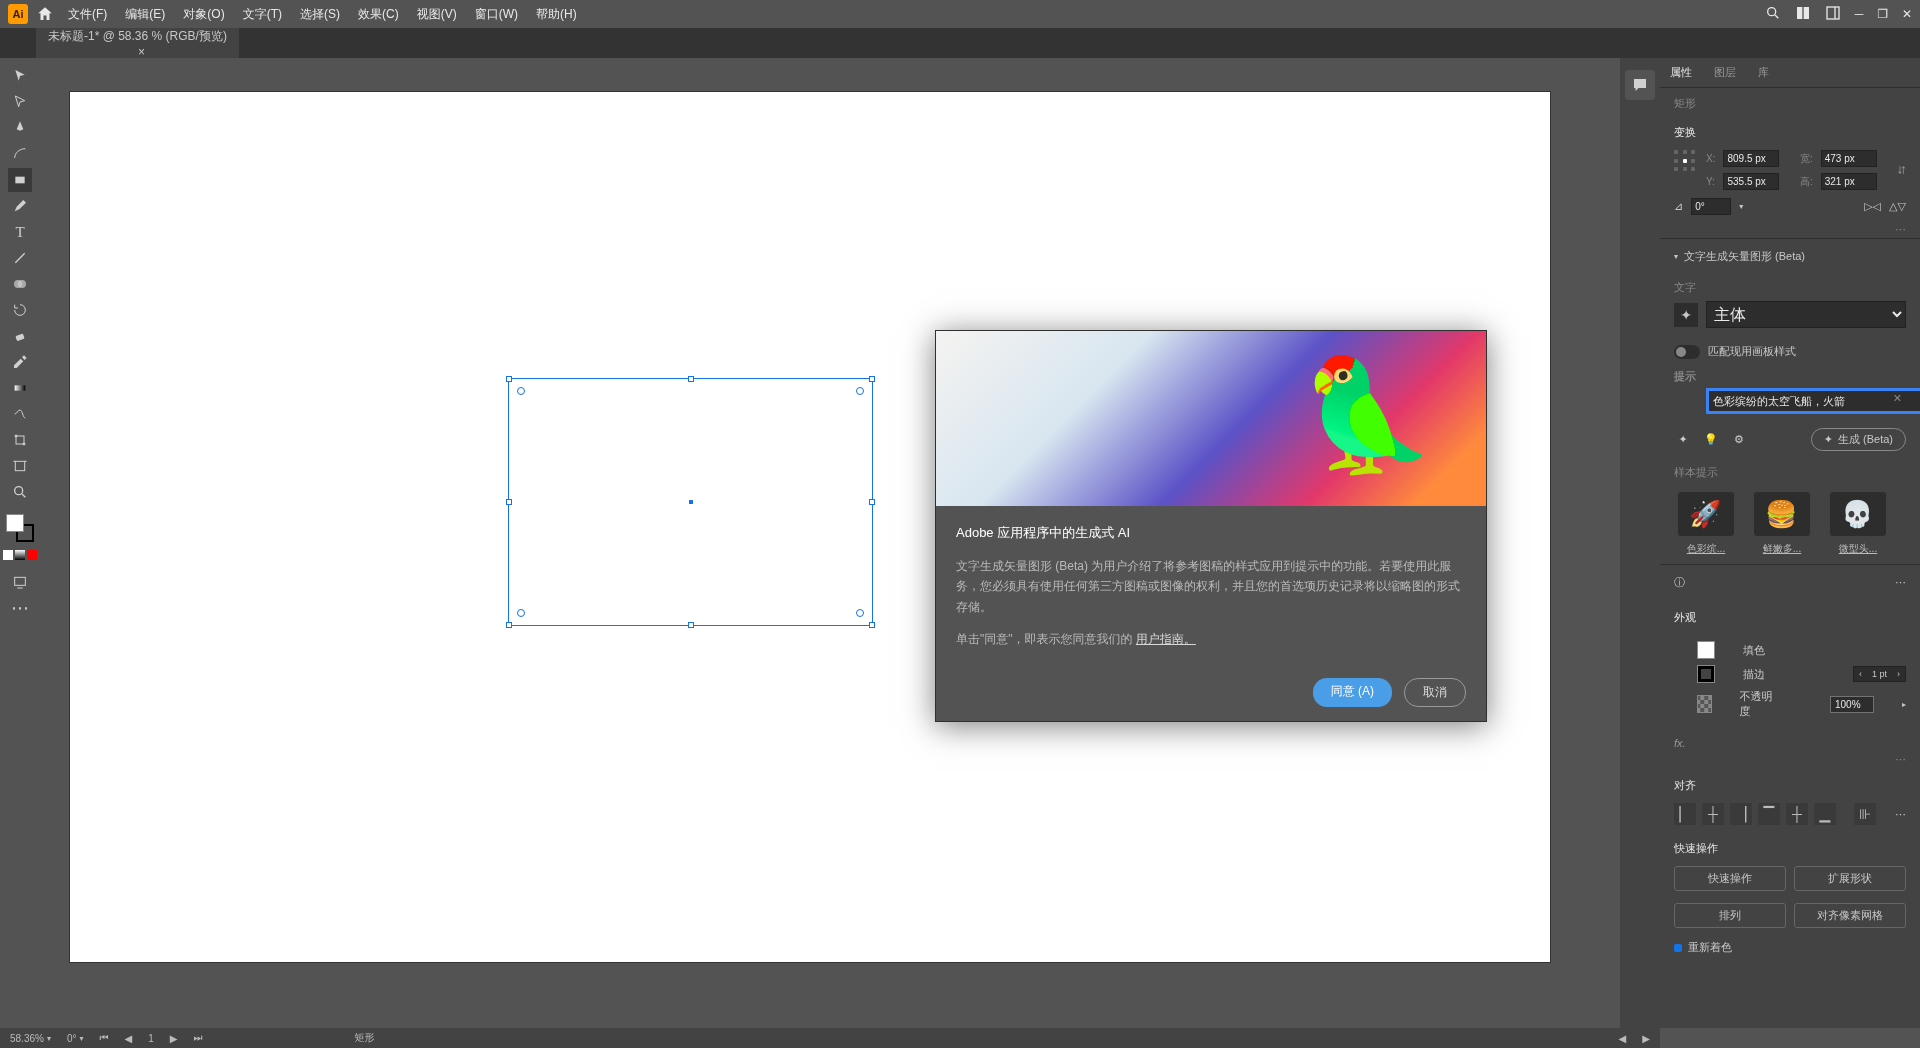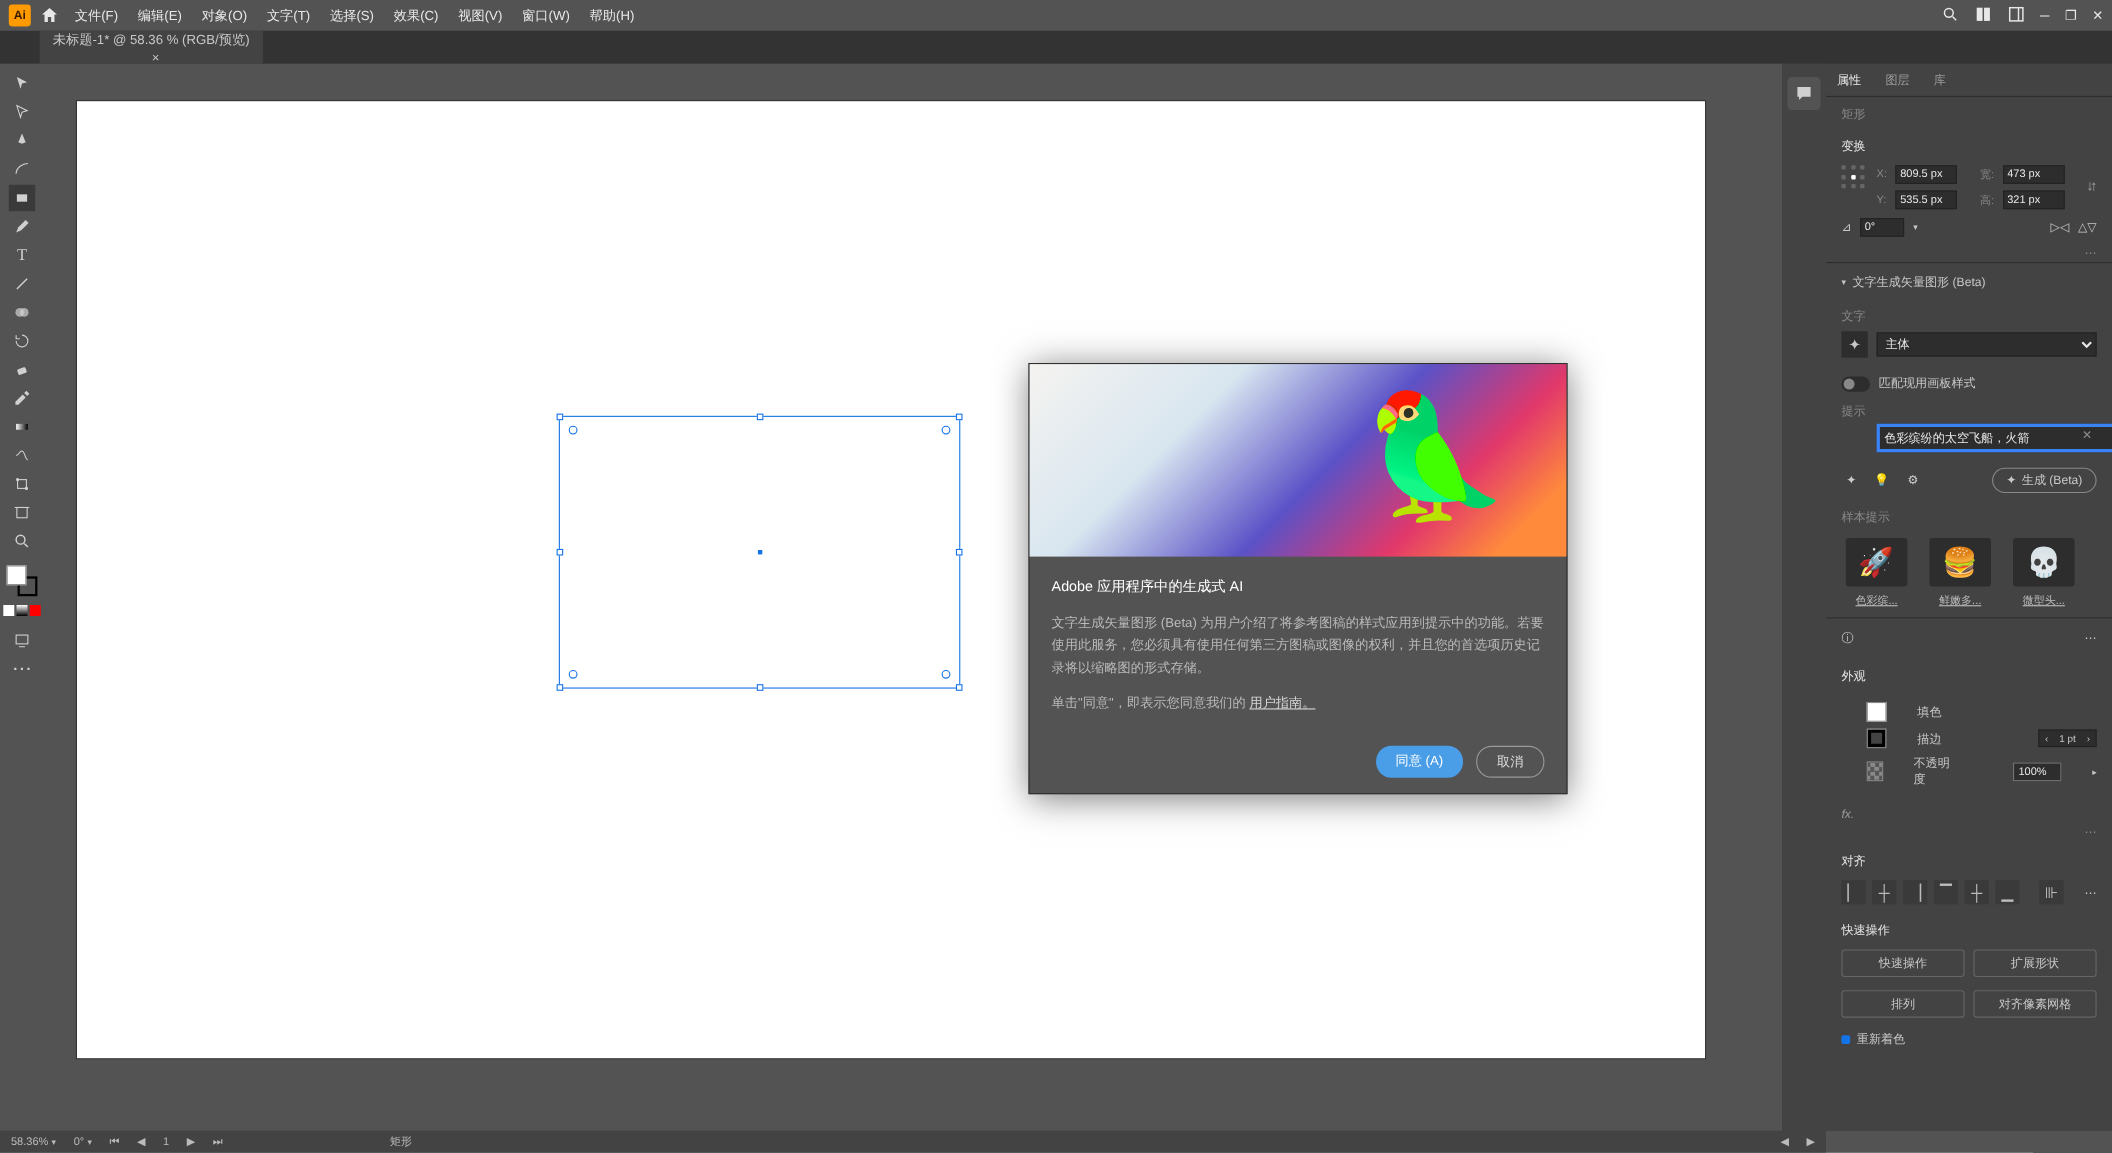--- a/index.html
+++ b/index.html
@@ -61,25 +61,25 @@
 .xy-inputs input { width: 56px; background: #2d2d2d; border: 1px solid #222; color: #e8e8e8; padding: 2px 3px; font-size: 10px; }
 .angle-row { display: flex; align-items: center; gap: 8px; margin-top: 8px; }
 .angle-row input { width: 40px; background: #2d2d2d; border: 1px solid #222; color: #e8e8e8; padding: 2px 3px; font-size: 10px; }
 .more-opts { text-align: right; padding: 2px 14px; color: #888; cursor: pointer; }
 
 .collapsible { display: flex; align-items: center; gap: 6px; padding: 10px 14px; cursor: pointer; border-top: 1px solid #2d2d2d; }
 .collapsible .chev { font-size: 8px; }
 .text-section { padding: 6px 14px; }
 .style-select { display: flex; align-items: center; gap: 8px; margin-top: 6px; }
 .style-select .swatch-icon { width: 24px; height: 24px; background: #2d2d2d; display: flex; align-items: center; justify-content: center; font-size: 14px; }
-.style-select select { flex: 1; background: #2d2d2d; border: 1px solid #222; color: #e8e8e8; padding: 3px; font-size: 11px; }
+.style-select select { flex: 1; background: #2d2d2d; border: 1px solid #222; color: #e8e8e8; padding: 3px; font-size: 16px; }
 .toggle-row { display: flex; align-items: center; gap: 8px; padding: 10px 14px; }
 .toggle { width: 26px; height: 14px; background: #2d2d2d; border-radius: 7px; position: relative; cursor: pointer; }
 .toggle::after { content: ""; width: 10px; height: 10px; background: #888; border-radius: 5px; position: absolute; top: 2px; left: 2px; }
-.prompt-label { padding: 0 14px; color: #888; }
+.prompt-label { padding: 0 14px; color: #888; font-weight: bold; }
 .prompt-input-wrap { margin: 4px 14px; position: relative; }
 .prompt-input-wrap input { width: 100%; background: #2d2d2d; border: 3px solid #3b82f6; color: #e8e8e8; padding: 4px 20px 4px 4px; font-size: 11px; margin-left: 32px; }
 .prompt-input-wrap .clear { position: absolute; right: 4px; top: 4px; cursor: pointer; color: #888; font-size: 11px; }
 .gen-row { display: flex; align-items: center; gap: 10px; padding: 10px 14px; }
 .gen-row .gicon { width: 18px; height: 18px; cursor: pointer; color: #ccc; display: flex; align-items: center; justify-content: center; }
 .gen-row .spacer { flex: 1; }
 .gen-btn { border: 1px solid #888; border-radius: 14px; padding: 3px 12px; display: flex; align-items: center; gap: 5px; cursor: pointer; font-size: 11px; }
 .samples-label { padding: 4px 14px; color: #888; }
 .samples { display: flex; gap: 12px; padding: 8px 14px; }
 .sample { display: flex; flex-direction: column; align-items: center; gap: 6px; cursor: pointer; width: 64px; }
@@ -105,21 +105,21 @@
 .quick-actions { padding: 6px 14px; display: flex; gap: 8px; }
 .quick-btn { flex: 1; border: 1px solid #666; padding: 4px 0; text-align: center; border-radius: 3px; cursor: pointer; font-size: 11px; }
 .recolor-row { display: flex; align-items: center; gap: 6px; padding: 6px 14px; font-size: 11px; }
 .recolor-row .dot { width: 8px; height: 8px; background: #1473e6; border-radius: 2px; }
 
 
 .statusbar { height: 20px; background: #434343; display: flex; align-items: center; padding: 0 10px; color: #bbb; font-size: 10px; gap: 16px; position: absolute; bottom: 0; left: 0; right: 260px; }
 .statusbar .zoom, .statusbar .angle { display: flex; align-items: center; gap: 3px; }
 
 
-.dialog { position: absolute; left: 935px; top: 330px; width: 490px; background: #535353; color: #d8d8d8; font-size: 12px; box-shadow: 0 4px 30px rgba(0,0,0,0.5); border: 1px solid #303030; }
+.dialog { position: absolute; left: 935px; top: 330px; width: 552px; background: #535353; color: #d8d8d8; font-size: 12px; box-shadow: 0 4px 30px rgba(0,0,0,0.5); border: 1px solid #303030; }
 .dialog-hero { height: 175px; background: linear-gradient(135deg, #f5f3f0 0%, #d8e6f0 30%, #5b52c7 55%, #e2386a 75%, #ff8a3c 90%); position: relative; overflow: hidden; }
 .dialog-hero::after { content:"🦜"; font-size: 110px; position: absolute; right: 50px; top: 20px; filter: hue-rotate(20deg) saturate(2); }
 .dialog-body { padding: 18px 20px 14px; }
 .dialog-title { color: #fff; font-size: 13px; margin-bottom: 14px; }
 .dialog-text { color: #bababa; line-height: 1.7; margin-bottom: 12px; }
 .dialog-text a { color: #d8d8d8; text-decoration: underline; cursor: pointer; }
 .dialog-buttons { display: flex; justify-content: flex-end; gap: 12px; margin-top: 28px; }
 .dlg-btn { padding: 5px 18px; border-radius: 14px; cursor: pointer; font-size: 12px; }
 .dlg-btn.primary { background: #4a9ee8; color: #fff; }
 .dlg-btn.secondary { border: 1px solid #999; color: #ddd; }

